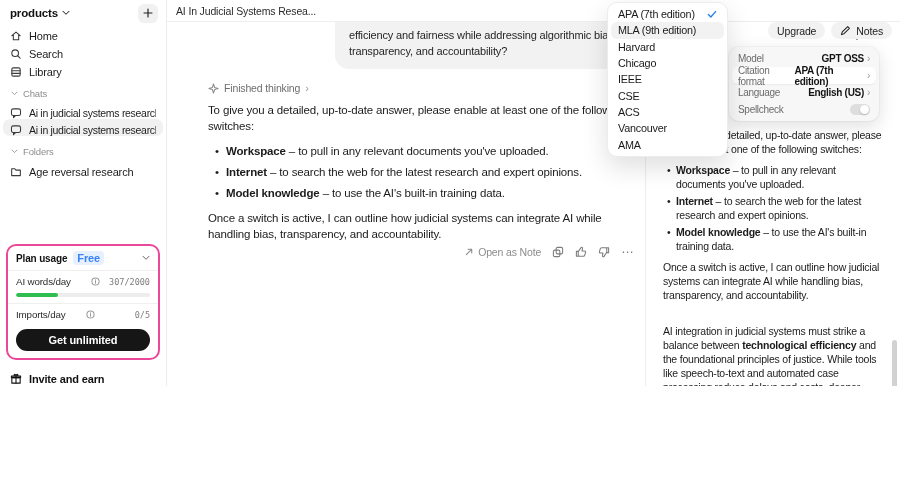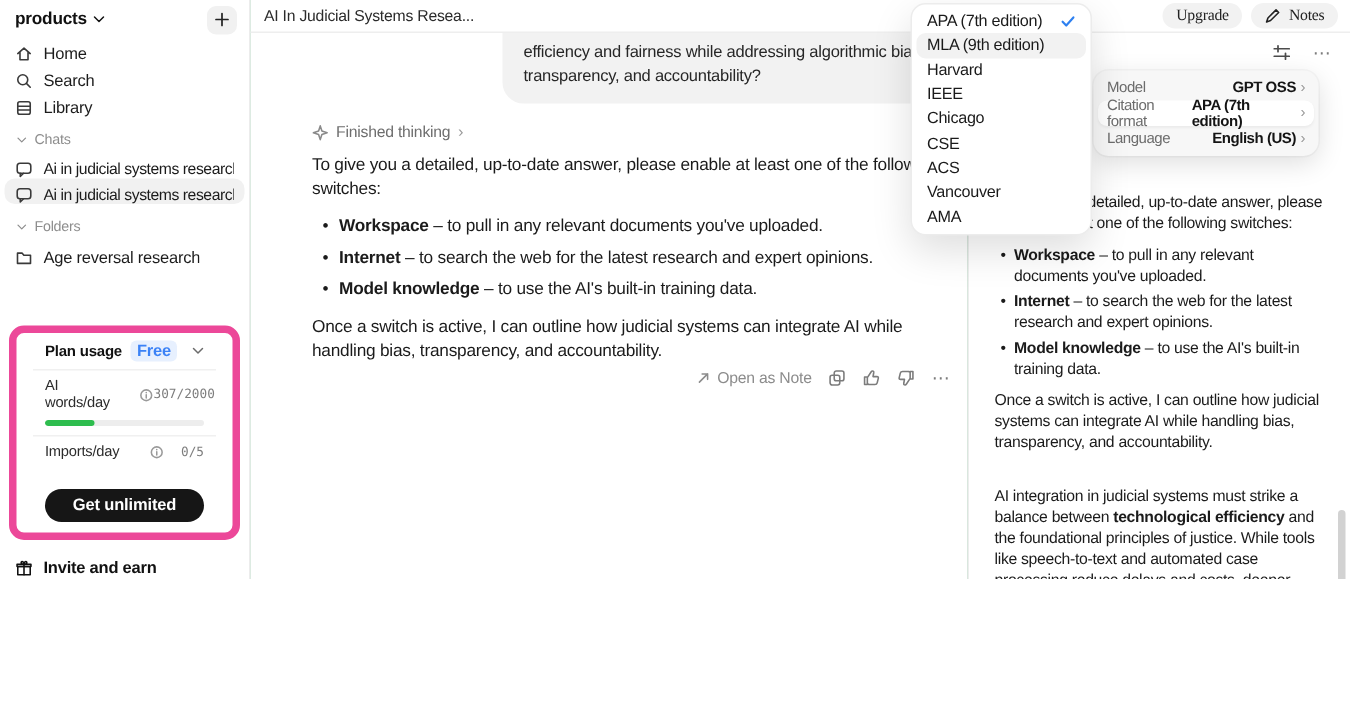--- a/index.html
+++ b/index.html
@@ -1,51 +1,51 @@
 <!DOCTYPE html>
 <html><head>
 <meta charset="utf-8">
 <style>
   * { box-sizing: border-box; margin: 0; padding: 0; }
   html,body { width:900px; height:484px; overflow:hidden; background:#fff;
     font-family:"Liberation Sans","DejaVu Sans",sans-serif; color:#1e1e1e; letter-spacing:-0.15px; }
-  .app { position:relative; width:900px; height:386px; background:#15803d; }
+  .app { position:relative; width:900px; height:386px; background:#fef9c3; }
 
   svg.ic { fill:none; stroke:currentColor; stroke-width:1.15; stroke-linecap:round; stroke-linejoin:round; flex:none; }
 
   
   .sidebar { position:absolute; left:0; top:0; bottom:0; width:167px; background:#fff; border-right:1px solid #ececec; }
   .sb-head { display:flex; align-items:center; justify-content:space-between; padding:4px 8px 2px 10px; height:24px; }
   .sb-products { display:flex; align-items:center; gap:4px; font-weight:700; font-size:11.5px; color:#111; cursor:default; }
   .plus-btn { width:20px; height:19px; background:#f1f1f1; border:none; border-radius:6px; display:flex; align-items:center; justify-content:center; color:#222; cursor:pointer; }
   .sb-item { display:flex; align-items:flex-end; gap:7px; height:18px; margin:0 3px; padding:0 7px; border-radius:7px; font-size:11px; color:#1c1c1c; white-space:nowrap; cursor:pointer; }
   .sb-item .lbl { overflow:hidden; text-overflow:clip; }
   .sb-item.selected { background:#f1f1f1; }
   .sb-item.chat-item { font-size:10.5px; letter-spacing:-0.3px; height:17px; }
   .sb-section { display:flex; align-items:center; gap:5px; padding:0 11px; height:13px; margin-top:9px; margin-bottom:2px; color:#8d8d8d; font-size:9.5px; }
   .sb-icon { color:#3a3a3a; display:flex; }
 
-  .plan-card { position:absolute; left:6px; right:6px; bottom:26px; border:5px solid #ec4899; border-radius:10px; padding:5px 19px 7px; background:#fff; }
+  .plan-card { position:absolute; left:6px; right:6px; bottom:26px; border:2px solid #ec4899; border-radius:10px; padding:5px 8px 7px; background:#fff; }
   .plan-row { display:flex; align-items:center; font-size:10px; }
   .plan-title-row { justify-content:space-between; padding-bottom:5px; }
   .plan-title { display:flex; align-items:center; gap:6px; font-weight:700; font-size:10px; color:#111; }
   .free-badge { color:#3b82f6; background:#e7f0fe; border-radius:4px; font-size:11px; font-weight:700; padding:1px 4px; }
   .usage-row { justify-content:space-between; border-top:1px solid #f0f0f0; margin:0 -8px; padding:5px 8px 3px; }
   .usage-label { display:flex; align-items:center; gap:20px; color:#2c2c2c; font-size:9.8px; }
   .usage-value { font-family:"DejaVu Sans Mono",monospace; font-size:8.5px; color:#7d7d7d; letter-spacing:0; }
   .bar-track { height:4px; background:#ededed; border-radius:2px; margin:3px 0 6px; overflow:hidden; }
   .bar-fill { height:100%; background:#2ebd4e; border-radius:2px; }
-  .cta-btn { width:100%; height:22px; margin-top:14px; background:#161616; color:#fff; border:none; border-radius:12px; font-size:11px; font-weight:600; font-family:inherit; letter-spacing:-0.1px; cursor:pointer; }
+  .cta-btn { width:100%; height:22px; margin-top:4px; background:#161616; color:#fff; border:none; border-radius:12px; font-size:11px; font-weight:600; font-family:inherit; letter-spacing:-0.1px; cursor:pointer; }
   .invite { position:absolute; left:10px; bottom:1px; display:flex; align-items:flex-end; gap:7px; font-size:11px; font-weight:600; color:#111; }
 
   
   .topbar { position:absolute; left:167px; right:0; top:0; height:22px; background:#fff; border-bottom:1px solid #eeeeee; z-index:4; }
   .tb-title { position:absolute; left:9px; top:0; line-height:22px; font-size:10.5px; color:#2b2b2b; }
   .tb-actions { position:absolute; right:8px; top:2px; display:flex; gap:6px; }
-  .pill-btn { height:17px; padding:0 9px; background:#f2f2f2; border:none; border-radius:9px; display:flex; align-items:center; gap:5px; font-size:10.5px; color:#222; font-family:Liberation Serif, serif; letter-spacing:-0.15px; cursor:pointer; }
+  .pill-btn { height:17px; padding:0 9px; background:#f2f2f2; border:none; border-radius:9px; display:flex; align-items:center; gap:5px; font-size:10.5px; color:#222; font-family:Liberation Sans, sans-serif; letter-spacing:-0.15px; cursor:pointer;margin-top:20px; }
 
   
   .main { position:absolute; left:167px; top:22px; width:478px; bottom:0; background:#fff; overflow:hidden; }
   .user-bubble { position:absolute; right:10px; top:0; width:300px; background:#f2f2f2; border-radius:0 0 14px 14px; padding:5px 14px 10px; font-size:11px; line-height:16px; color:#262626; }
   .finished-row { position:absolute; left:41px; top:60px; display:flex; align-items:center; gap:5px; color:#6e6e6e; font-size:10.5px; }
   .finished-row .chev { color:#9a9a9a; font-size:11px; }
   .answer-block { position:absolute; left:41px; top:80px; width:430px; font-size:11.5px; line-height:16px; color:#1b1b1b; }
   .answer-block p.intro { margin-bottom:9px; }
   .answer-block ul { list-style:none; padding-left:18px; }
   .answer-block li { margin-bottom:5px; position:relative; }
@@ -324,20 +324,26 @@
             <span class="s-chev">›</span>
           </span>
       </div>
       <div class="set-row">
         <span class="s-label">Language</span>
         <span class="s-value">
             <span>English (US)</span>
             <span class="s-chev">›</span>
           </span>
       </div>
+      <div class="set-row">
+        <span class="s-label">Spellcheck</span>
+        <span class="toggle">
+            <span class="knob"></span>
+          </span>
+      </div>
     </div>
 
     <div class="panel-scrollbar"></div>
   </aside>
 
   <div class="dropdown">
     <div class="dd-item">
       <span>APA (7th edition)</span>
       <span class="dd-check">
           <svg width="10" height="9" viewBox="0 0 11 10" fill="none" stroke="#2e80f0" stroke-width="1.6" stroke-linecap="round" stroke-linejoin="round">
@@ -345,26 +351,26 @@
           </svg>
         </span>
     </div>
     <div class="dd-item hl">
         <span>MLA (9th edition)</span>
       </div>
     <div class="dd-item">
         <span>Harvard</span>
       </div>
     <div class="dd-item">
+        <span>Chicago</span>
+      </div>
+    <div class="dd-item">
         <span>IEEE</span>
       </div>
     <div class="dd-item">
-        <span>Chicago</span>
-      </div>
-    <div class="dd-item">
         <span>CSE</span>
       </div>
     <div class="dd-item">
         <span>ACS</span>
       </div>
     <div class="dd-item">
         <span>Vancouver</span>
       </div>
     <div class="dd-item">
         <span>AMA</span>

